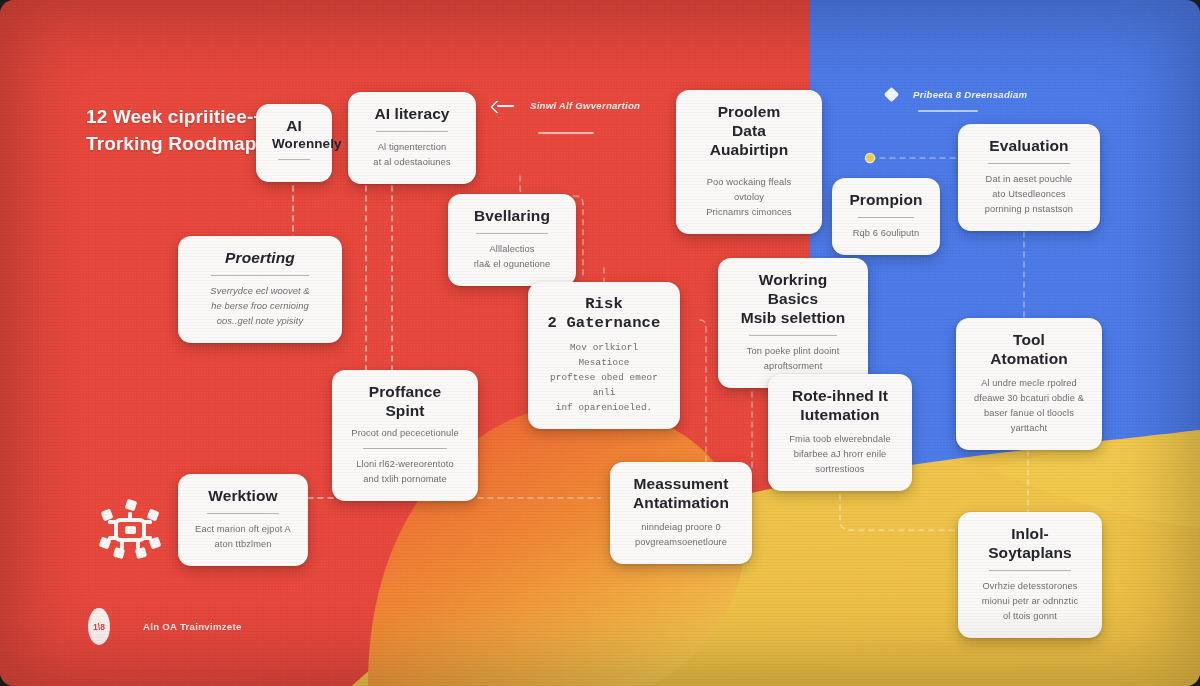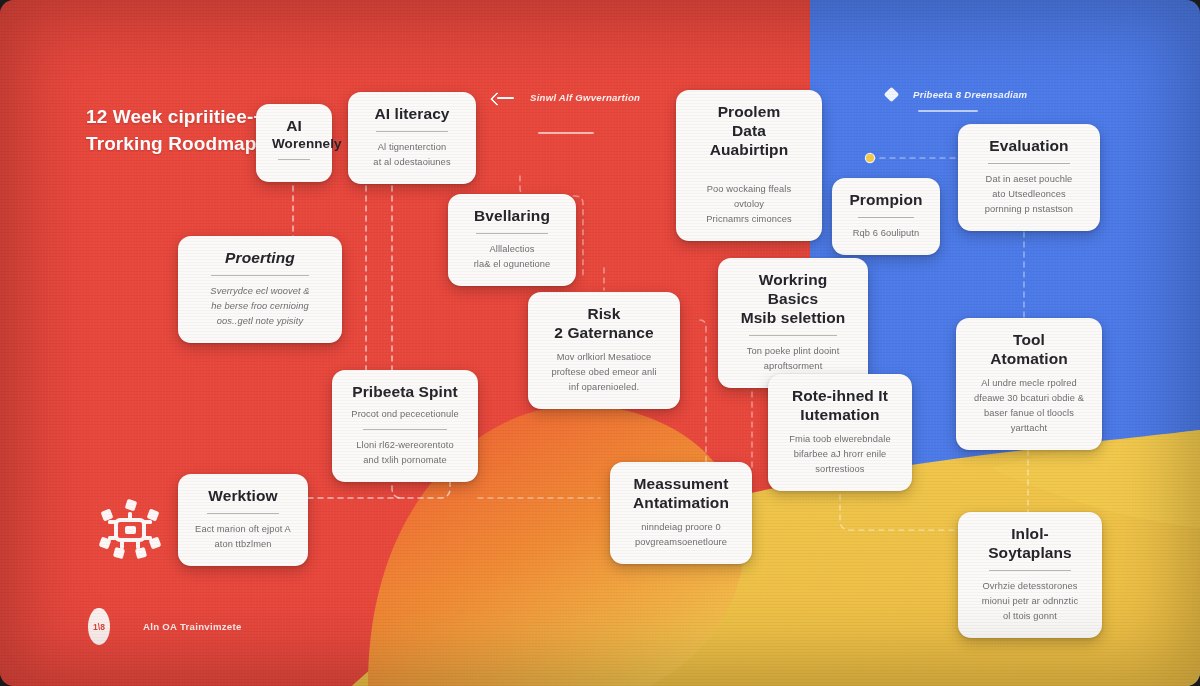--- a/index.html
+++ b/index.html
@@ -115,21 +115,21 @@
     <path class="dim" d="M752,382 L752,470"></path>
     <circle class="node-dot" cx="870" cy="158" r="4.6"></circle>
     <circle class="node-dot" cx="404" cy="468" r="3.4" opacity="0"></circle>
   </svg>
 
   <div class="title">
     <div>12 Week cipriitiee-+-</div>
     <div>Trorking Roodmap</div>
   </div>
 
-  <div class="anno" style="left:492px;top:92px;">
+  <div class="anno" style="left:492px;top:100px;">
     <span class="arrow-left"></span>
     <span class="txt">Sinwl Alf Gwvernartion</span>
   </div>
   <div class="anno-underline" style="left:538px;top:132px;width:56px;"></div>
 
   <div class="anno" style="left:886px;top:89px;">
     <span class="diamond"></span>
     <span class="txt">Pribeeta 8 Dreensadiam</span>
   </div>
   <div class="anno-underline" style="left:918px;top:110px;width:60px;"></div>
@@ -143,21 +143,21 @@
   <div class="card" style="left:348px;top:92px;width:128px;">
     <div class="hd">AI literacy</div>
     <div class="rule"></div>
     <div class="bd">Al tignenterction</div>
     <div class="bd">at al odestaoiunes</div>
   </div>
 
   <div class="card" style="left:676px;top:90px;width:146px;">
     <div class="hd">Proolem</div>
     <div class="hd">Data Auabirtipn</div>
-    <div class="bd" style="margin-top:22px;">Poo wockaing ffeals ovtoloy</div>
+    <div class="bd" style="margin-top:15px;">Poo wockaing ffeals ovtoloy</div>
     <div class="bd">Pricnamrs cimonces</div>
   </div>
 
   <div class="card" style="left:958px;top:124px;width:142px;">
     <div class="hd">Evaluation</div>
     <div class="rule"></div>
     <div class="bd">Dat in aeset pouchle</div>
     <div class="bd">ato Utsedleonces</div>
     <div class="bd">pornning p nstastson</div>
   </div>
@@ -184,39 +184,39 @@
   </div>
 
   <div class="card" style="left:718px;top:258px;width:150px;">
     <div class="hd">Workring Basics</div>
     <div class="hd">Msib selettion</div>
     <div class="rule"></div>
     <div class="bd">Ton poeke plint dooint</div>
     <div class="bd">aproftsorment</div>
   </div>
 
-  <div class="card" style="left:528px;top:292px;width:152px;">
+  <div class="card" style="left:528px;top:282px;width:152px;font-family:Liberation Mono, monospace;">
     <div class="hd">Risk</div>
     <div class="hd">2 Gaternance</div>
     <div class="bd" style="margin-top:7px;">Mov orlkiorl Mesatioce</div>
     <div class="bd">proftese obed emeor anli</div>
     <div class="bd">inf oparenioeled.</div>
   </div>
 
   <div class="card" style="left:956px;top:318px;width:146px;">
     <div class="hd">Tool</div>
     <div class="hd">Atomation</div>
     <div class="bd" style="margin-top:7px;">Al undre mecle rpolred</div>
     <div class="bd">dfeawe 30 bcaturi obdie &amp;</div>
     <div class="bd">baser fanue ol tloocls</div>
     <div class="bd">yarttacht</div>
   </div>
 
   <div class="card" style="left:332px;top:370px;width:146px;">
-    <div class="hd">Pribeeta Spint</div>
+    <div class="hd">Proffance Spint</div>
     <div class="bd" style="margin-top:5px;">Procot ond pececetionule</div>
     <div class="rule"></div>
     <div class="bd">Lloni rl62-wereorentoto</div>
     <div class="bd">and txlih pornomate</div>
   </div>
 
   <div class="card" style="left:768px;top:374px;width:144px;">
     <div class="hd">Rote-ihned It</div>
     <div class="hd">Iutemation</div>
     <div class="bd" style="margin-top:7px;">Fmia toob elwerebndale</div>

